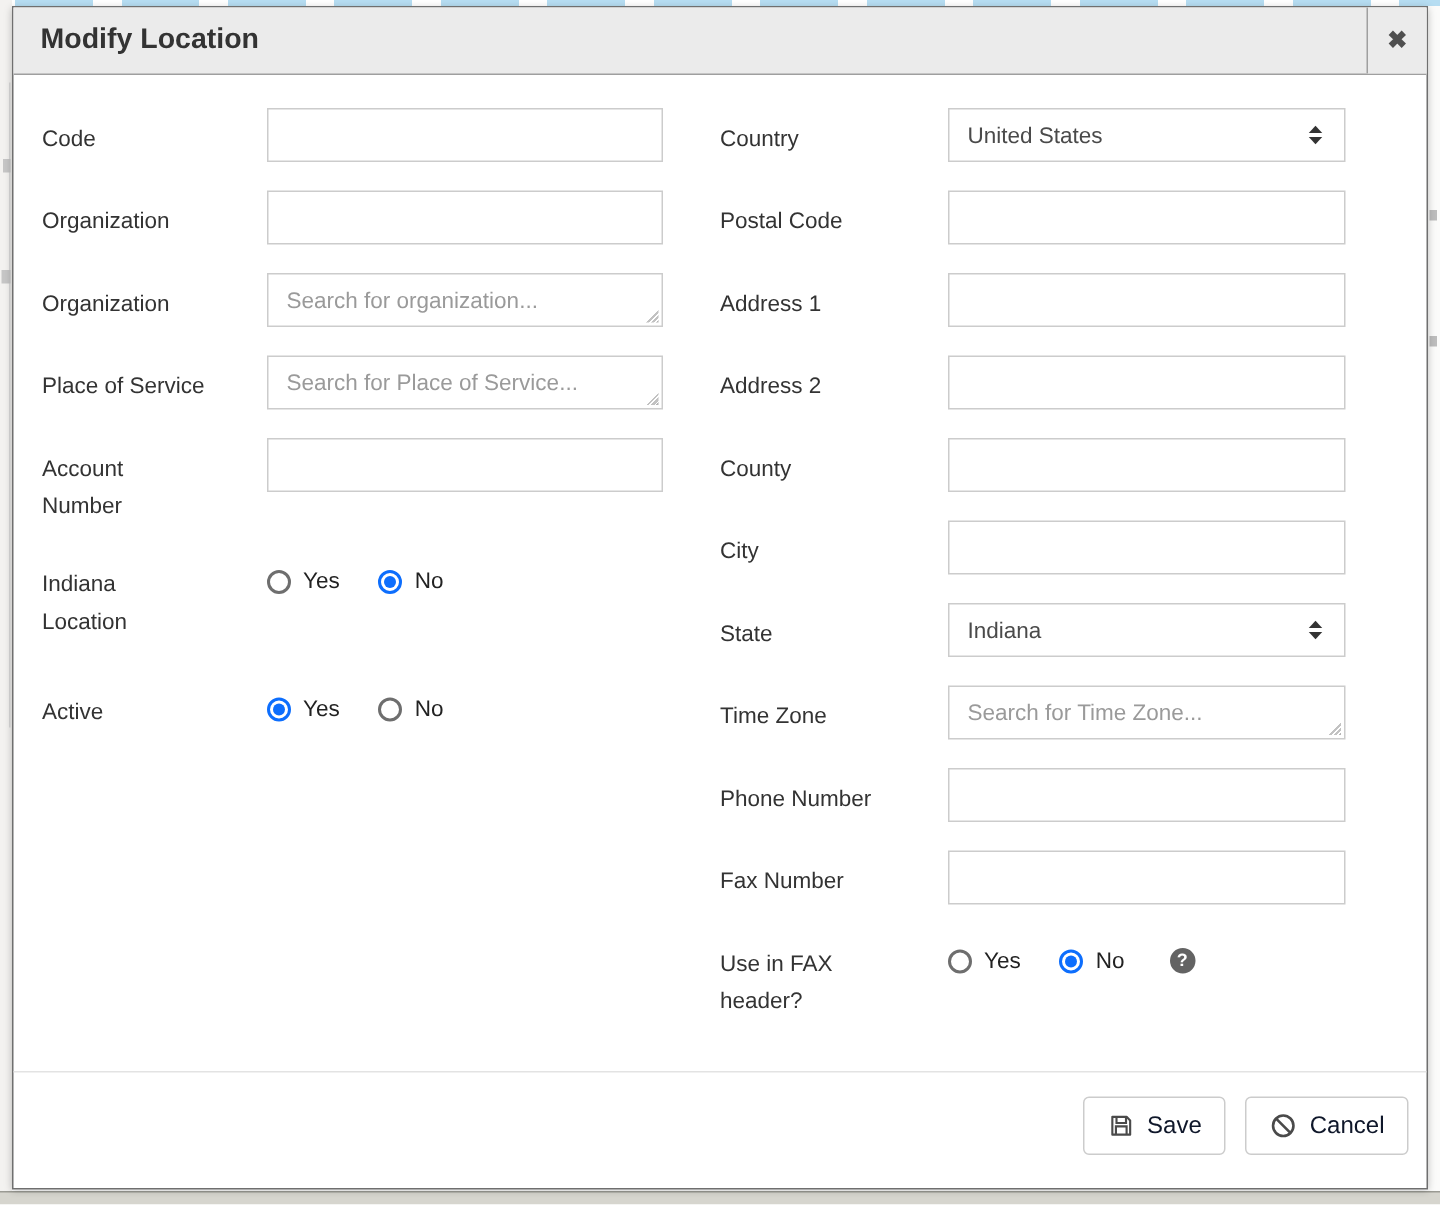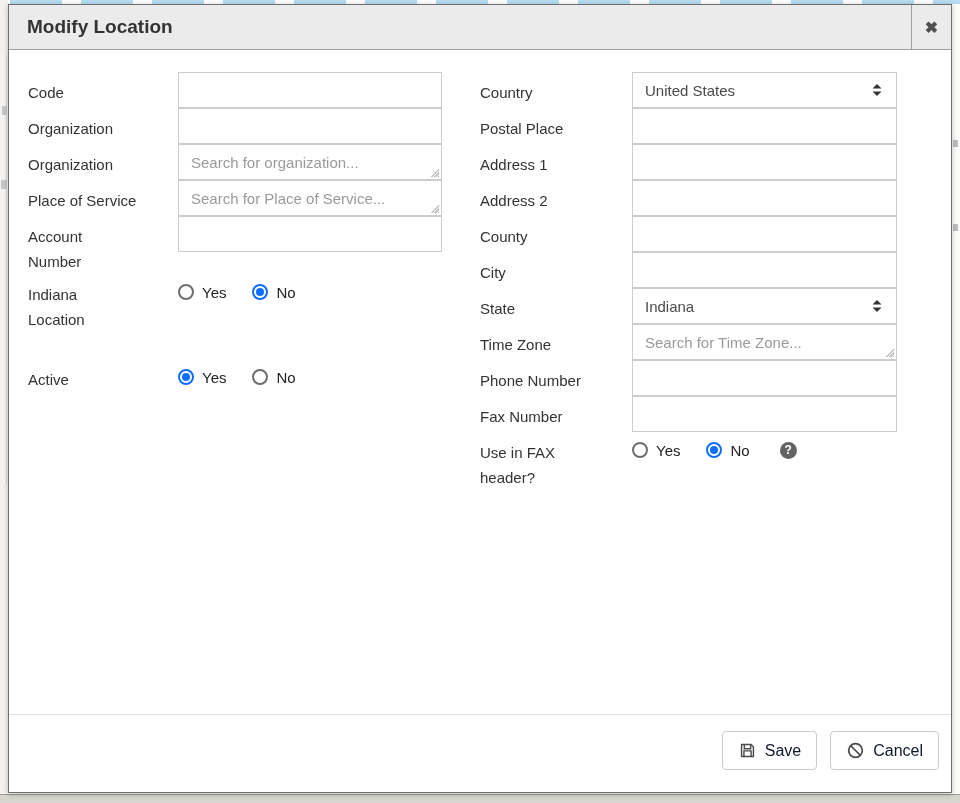--- a/index.html
+++ b/index.html
@@ -35,21 +35,21 @@
   .modal-title { flex:1; display:flex; align-items:center; padding-left:18px;
     font-size:19px; font-weight:bold; color:#333; margin:0; }
   .modal-close { width:40px; border:none; border-left:1px solid #9f9f9f; background:#ebebeb;
     display:flex; align-items:center; justify-content:center; cursor:pointer; padding:0; }
   .modal-close span { font-size:16px; font-weight:bold; color:#4f4f4f; }
 
   .modal-body { flex:1 1 auto; display:flex; padding:22px 0 0 19px; overflow:hidden; }
   .form-col-left  { flex:0 0 452px; }
   .form-col-right { flex:0 0 446px; }
 
-  .form-row { display:flex; }
+  .form-row { display:flex; margin-bottom:19px; }
   .form-row.row-radio { margin-bottom:27px; }
   .flabel { flex:0 0 150px; padding:8px 40px 0 0; font-size:15px; line-height:25px; color:#333; }
   .form-col-right .flabel { flex-basis:152px; padding-right:32px; }
   .fcontrol { display:flex; align-items:flex-start; }
   .row-radio .fcontrol { align-items:center; height:36px; }
 
   .tinput, .search-box, .select-box {
     width:264px; height:36px; border:1px solid #ccc; border-radius:0;
     background:#fff; font-size:15px; font-family:inherit; }
   .form-col-right .tinput, .form-col-right .search-box, .form-col-right .select-box { width:265px; }
@@ -61,21 +61,21 @@
   .search-box .grip { position:absolute; right:2px; bottom:2px; width:9px; height:9px;
     background:
       linear-gradient(135deg, transparent 0 54%, #c2c2c2 54% 64%, #fff 64% 72%, #c2c2c2 72% 84%, #fff 84% 90%, #b5b5b5 90%);
   }
 
   .select-box { display:flex; align-items:center; padding:0 12px; cursor:pointer; }
   .select-box .sel-val { flex:1; color:#4a4a4a; }
   .sel-arrows { display:flex; }
   .sel-arrows svg { display:block; }
 
-  .radio-opt { display:inline-flex; align-items:center; margin-right:26px; cursor:pointer; }
+  .radio-opt { display:inline-flex; align-items:flex-end; margin-right:26px; cursor:pointer; }
   .radio { width:16px; height:16px; border-radius:50%; border:2px solid #6e6e6e; background:#fff;
     display:inline-block; position:relative; margin-right:8px; flex:0 0 16px; }
   .radio.checked { border-color:#0d6efd; }
   .radio.checked::after { content:""; position:absolute; left:2px; top:2px; width:8px; height:8px;
     border-radius:50%; background:#0d6efd; }
   .radio-text { font-size:15px; color:#222; }
 
   .help { width:17px; height:17px; border-radius:50%; background:#636363; color:#fff;
     font-size:12px; font-weight:bold; display:inline-flex; align-items:center; justify-content:center;
     cursor:pointer; margin-left:4px; }
@@ -181,21 +181,21 @@
                 <span class="sel-arrows">
                   <svg width="14" height="16" viewBox="0 0 14 16">
                     <path d="M2.5 6.6 L7 1.9 L11.5 6.6 Z" fill="#333"></path>
                     <path d="M2.5 9.4 L7 14.1 L11.5 9.4 Z" fill="#333"></path>
                   </svg>
                 </span>
               </div>
             </div>
           </div>
           <div class="form-row">
-            <label class="flabel">Postal Place</label>
+            <label class="flabel">Postal Code</label>
             <div class="fcontrol">
               <input class="tinput" type="text" value="" style="">
             </div>
           </div>
           <div class="form-row">
             <label class="flabel">Address 1</label>
             <div class="fcontrol">
               <input class="tinput" type="text" value="" style="">
             </div>
           </div>

